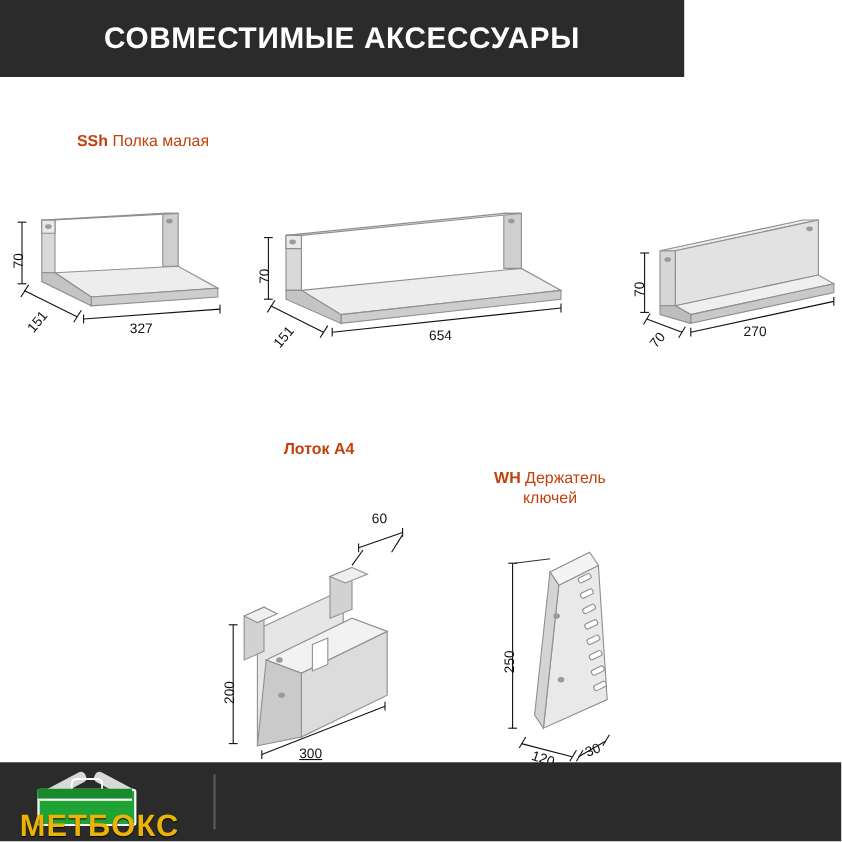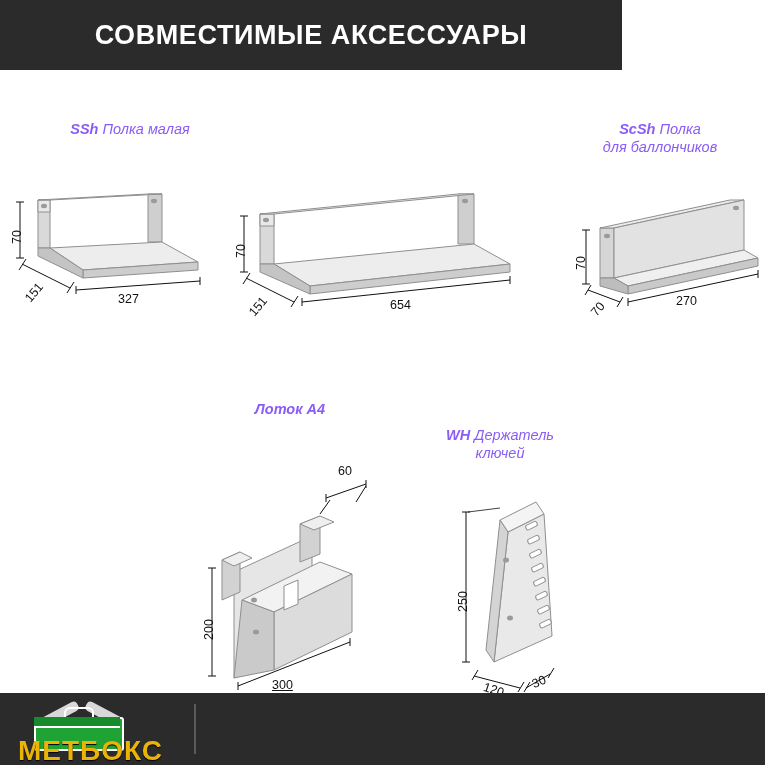--- a/index.html
+++ b/index.html
@@ -122,24 +122,23 @@
     position: absolute;
     left: 0; top: 70px;
     width: 765px;
     height: 623px;
   }
   .item {
     position: absolute;
   }
   .item-label {
     font-size: 14.5px;
-    color: #8b5cf6;
+    color: #c2410c;
     line-height: 1.25;
     text-align: center;
-    font-style: italic;
   }
   .item-label b { font-weight: bold; }
 
   .fig {
     position: absolute;
   }
 
   .dim-text {
     position: absolute;
     font-size: 12.5px;
@@ -228,27 +227,20 @@
 
       <line x1="70" y1="110" x2="278" y2="88" stroke="#111" stroke-width="1"></line>
       <line x1="70" y1="106" x2="70" y2="114" stroke="#111" stroke-width="1"></line>
       <line x1="278" y1="84" x2="278" y2="92" stroke="#111" stroke-width="1"></line>
     </svg>
     <div class="dim-text rot-90" style="left:2px; top:66px;">70</div>
     <div class="dim-text rot-d" style="left:14px; top:118px;">151</div>
     <div class="dim-text" style="left:158px; top:106px;">654</div>
   </div>
 
-  <div class="item" style="left:560px; top:50px; width:200px;">
-    <div class="item-label">
-      <b>ScSh</b>
-      <span>Полка</span>
-      <div>для баллончиков</div>
-    </div>
-  </div>
 
   <div class="fig" style="left:578px; top:122px;">
     <svg width="190" height="115" viewBox="0 0 190 115">
 
       <polygon points="22,36 36,36 36,86 22,86" fill="#d6d6d6" stroke="#8f8f8f" stroke-width="1"></polygon>
 
       <polygon points="22,36 152,8 166,8 36,36" fill="#ececec" stroke="#8f8f8f" stroke-width="1"></polygon>
       <polygon points="36,36 166,8 166,58 36,86" fill="#e2e2e2" stroke="#8f8f8f" stroke-width="1"></polygon>
 
       <polygon points="36,86 166,58 180,66 50,94" fill="#efefef" stroke="#8f8f8f" stroke-width="1"></polygon>

